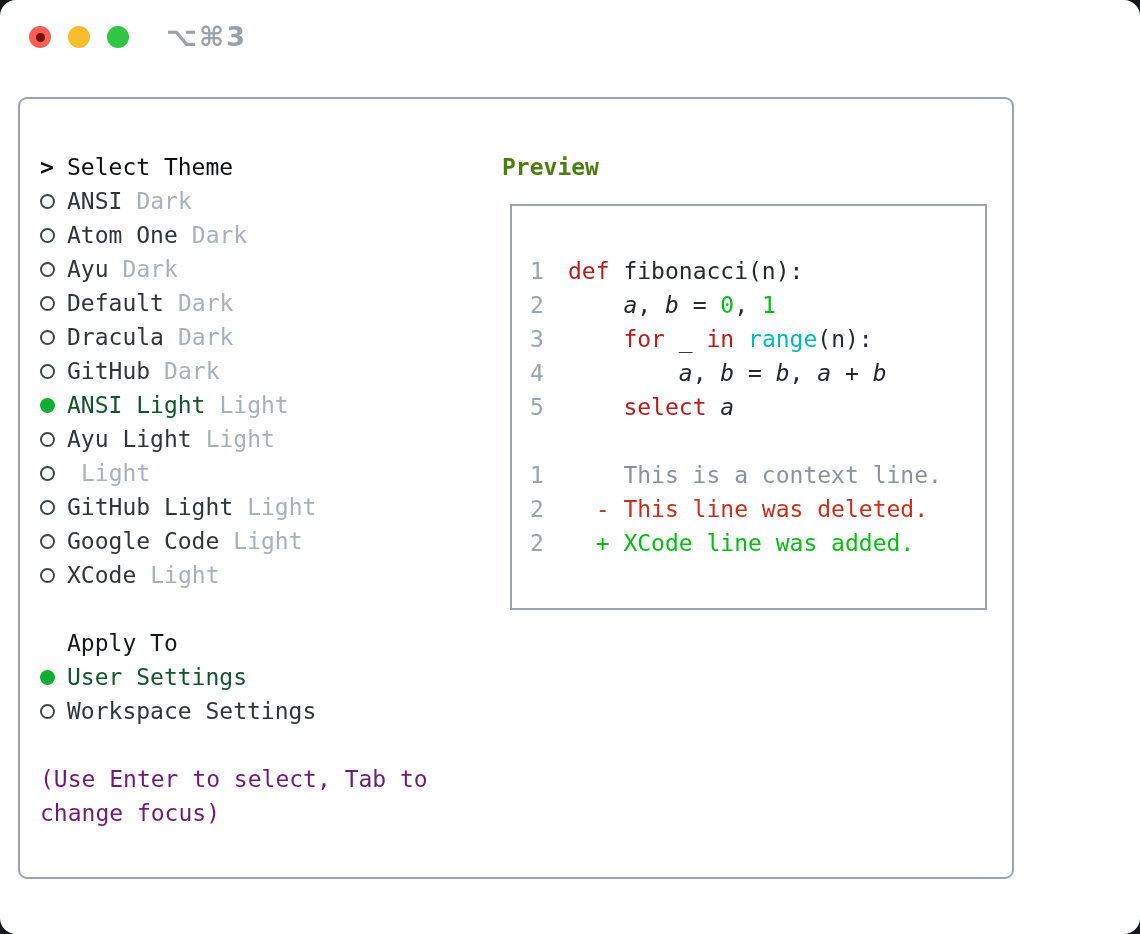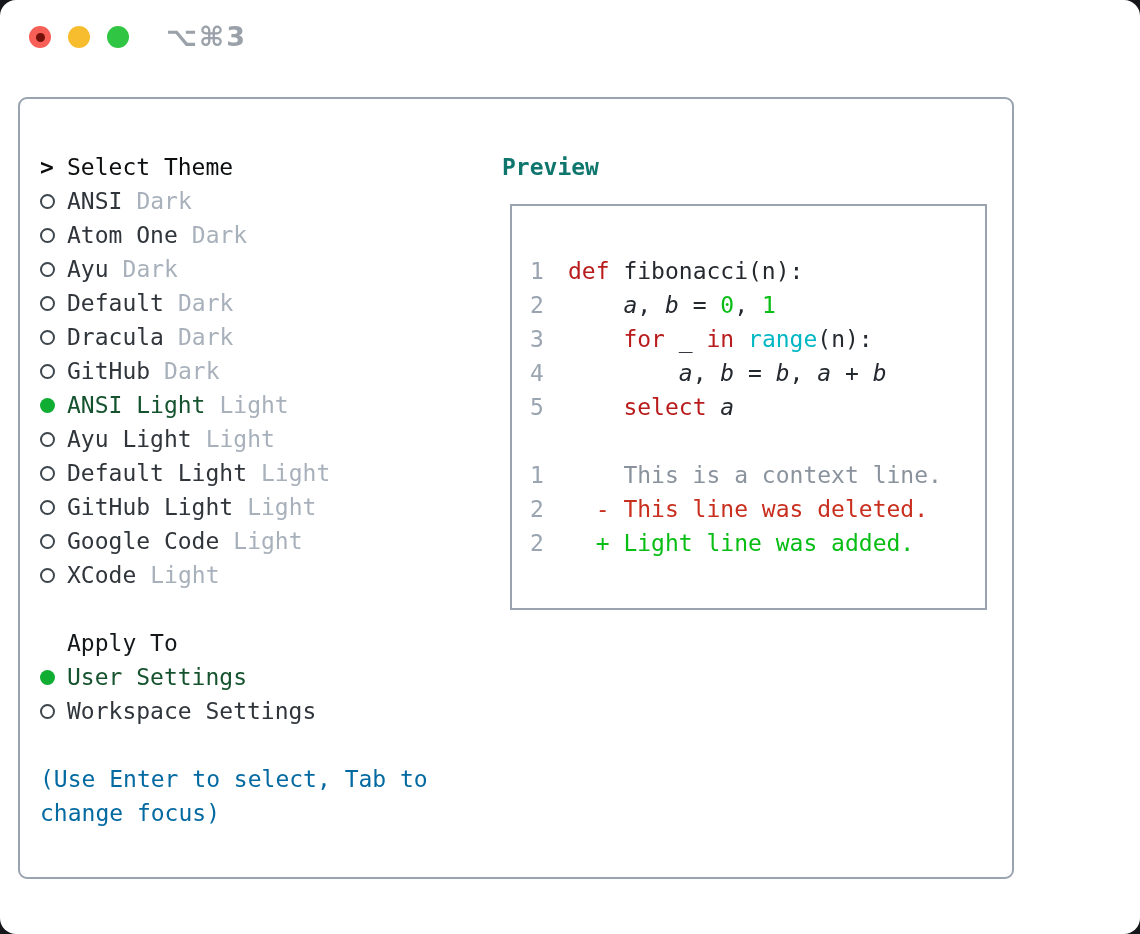--- a/index.html
+++ b/index.html
@@ -27,25 +27,25 @@
   .row.blank{height:34px;}
   .marker{width:27px;flex:none;display:flex;align-items:center;}
   .ring{width:11px;height:11px;border:2.5px solid #3e464e;border-radius:50%;}
   .dot{width:15px;height:15px;border-radius:50%;background:#0fad32;}
   .prompt-glyph{font-weight:700;color:#0c0e10;}
   .header-label{font-weight:400;color:#0c0e10;}
   .name{color:#2f353b;}
   .selected .name{color:#14532d;}
   .tag{color:#a8b1bb;margin-left:14px;}
   .section-label{color:#15181a;}
-  .help{color:#0369a1;width:420px;line-height:34px;margin-top:34px;}
+  .help{color:#701a75;width:420px;line-height:34px;margin-top:34px;}
 
   
   .preview-label{position:absolute;left:482px;top:51px;height:34px;display:flex;align-items:center;
-    font-size:23px;font-weight:700;color:#0f766e;}
+    font-size:23px;font-weight:700;color:#4d7c0f;}
   .preview-box{position:absolute;left:490px;top:105px;width:477px;height:406px;box-sizing:border-box;
     border:2px solid #9aa3af;background:#fff;padding:48px 0 0 18px;overflow:hidden;}
   .pline{display:flex;align-items:center;height:34px;font-size:23px;white-space:pre;color:#24292f;}
   .ln{width:38px;flex:none;color:#9aa5b1;}
   .seg.kw{color:#b91c1c;}
   .seg.fn{color:#00b7c3;}
   .seg.num{color:#08bd14;}
   .seg.var{font-style:italic;color:#24292f;}
   .seg.ctx{color:#8a939d;}
   .seg.del{color:#c92f1e;}
@@ -78,21 +78,21 @@
 
         <div id="theme-list">
             <div class="row"><span class="marker"><span class="ring"></span></span><span class="name">ANSI</span><span class="tag">Dark</span></div>
             <div class="row"><span class="marker"><span class="ring"></span></span><span class="name">Atom One</span><span class="tag">Dark</span></div>
             <div class="row"><span class="marker"><span class="ring"></span></span><span class="name">Ayu</span><span class="tag">Dark</span></div>
             <div class="row"><span class="marker"><span class="ring"></span></span><span class="name">Default</span><span class="tag">Dark</span></div>
             <div class="row"><span class="marker"><span class="ring"></span></span><span class="name">Dracula</span><span class="tag">Dark</span></div>
             <div class="row"><span class="marker"><span class="ring"></span></span><span class="name">GitHub</span><span class="tag">Dark</span></div>
             <div class="row selected"><span class="marker"><span class="dot"></span></span><span class="name">ANSI Light</span><span class="tag">Light</span></div>
             <div class="row"><span class="marker"><span class="ring"></span></span><span class="name">Ayu Light</span><span class="tag">Light</span></div>
-            <div class="row"><span class="marker"><span class="ring"></span></span><span class="name">Default Light</span><span class="tag">Light</span></div>
+            <div class="row"><span class="marker"><span class="ring"></span></span><span class="tag">Light</span></div>
             <div class="row"><span class="marker"><span class="ring"></span></span><span class="name">GitHub Light</span><span class="tag">Light</span></div>
             <div class="row"><span class="marker"><span class="ring"></span></span><span class="name">Google Code</span><span class="tag">Light</span></div>
             <div class="row"><span class="marker"><span class="ring"></span></span><span class="name">XCode</span><span class="tag">Light</span></div>
           </div>
 
         <div class="row blank"></div>
 
         <div class="row">
           <span class="marker"></span>
           <span class="section-label">Apply To</span>
@@ -111,19 +111,19 @@
       <div class="preview-box">
         <div id="preview-lines">
             <div class="pline"><span class="ln">1</span><span class="seg kw">def </span><span class="seg plain">fibonacci(n):</span></div>
             <div class="pline"><span class="ln">2</span><span class="seg plain">    </span><span class="seg var">a</span><span class="seg plain">, </span><span class="seg var">b</span><span class="seg plain"> = </span><span class="seg num">0</span><span class="seg plain">, </span><span class="seg num">1</span></div>
             <div class="pline"><span class="ln">3</span><span class="seg plain">    </span><span class="seg kw">for</span><span class="seg plain"> _ </span><span class="seg kw">in</span><span class="seg plain"> </span><span class="seg fn">range</span><span class="seg plain">(n):</span></div>
             <div class="pline"><span class="ln">4</span><span class="seg plain">        </span><span class="seg var">a</span><span class="seg plain">, </span><span class="seg var">b</span><span class="seg plain"> = </span><span class="seg var">b</span><span class="seg plain">, </span><span class="seg var">a</span><span class="seg plain"> + </span><span class="seg var">b</span></div>
             <div class="pline"><span class="ln">5</span><span class="seg plain">    </span><span class="seg kw">select</span><span class="seg plain"> </span><span class="seg var">a</span></div>
             <div class="pline"><span class="ln"></span></div>
             <div class="pline"><span class="ln">1</span><span class="seg ctx">    This is a context line.</span></div>
             <div class="pline"><span class="ln">2</span><span class="seg del">  - This line was deleted.</span></div>
-            <div class="pline"><span class="ln">2</span><span class="seg add">  + Light line was added.</span></div>
+            <div class="pline"><span class="ln">2</span><span class="seg add">  + XCode line was added.</span></div>
           </div>
       </div>
 
     </div>
   </div>
 </div>
 
 </body></html>

